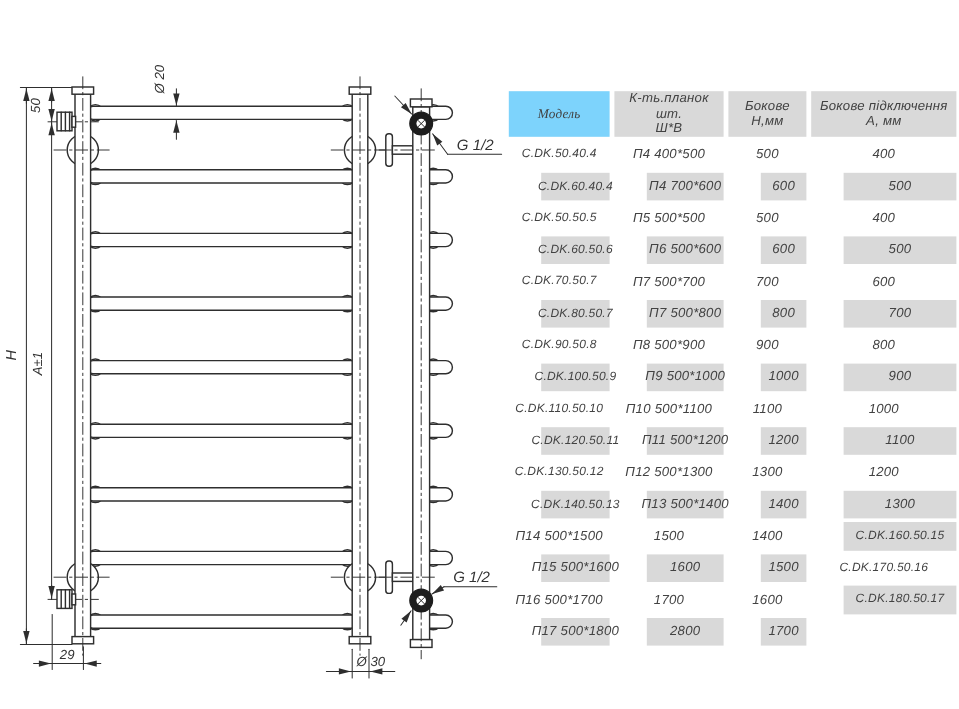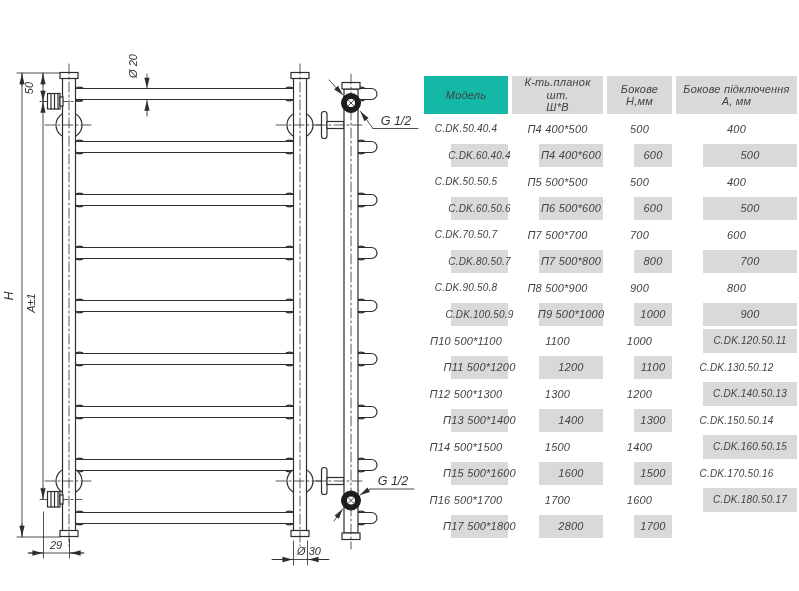--- a/index.html
+++ b/index.html
@@ -7,21 +7,21 @@
          font-family:"Liberation Sans",sans-serif;}
   svg text{font-family:"Liberation Sans",sans-serif;font-style:italic;fill:#333333;}
 
   
   .spec-table{position:absolute;left:424px;top:76px;width:373px;
               font-style:italic;color:#424242;}
   .thead{display:grid;grid-template-columns:84px 91px 65px 121px;column-gap:4px;}
   .th{height:38px;background:#d9d9d9;display:flex;flex-direction:column;
       align-items:center;justify-content:center;text-align:center;
       font-size:11px;line-height:12.5px;letter-spacing:.2px;}
-  .th.hl{background:#14b8a6;}
+  .th.hl{background:#7dd3fc;font-family:Liberation Serif, serif;}
   .tbody{display:grid;grid-template-columns:84px 91px 65px 121px;
          column-gap:4px;row-gap:3px;margin-top:3px;grid-auto-rows:23.5px;}
   .td{display:flex;align-items:center;justify-content:center;
       font-size:11px;letter-spacing:.2px;white-space:nowrap;}
   .td.alt{background:#d9d9d9;margin-left:27px;}
   .td.c0{font-size:10px;}
 </style>
 </head>
 <body>
 
@@ -241,21 +241,21 @@
           <div>Бокове підключення</div>
           <div>А, мм</div>
         </div>
       </div>
     <div class="tbody" id="tbody">
         <div class="td c0">C.DK.50.40.4</div>
         <div class="td c1">П4 400*500</div>
         <div class="td c2">500</div>
         <div class="td c3">400</div>
         <div class="td c0 alt">C.DK.60.40.4</div>
-        <div class="td c1 alt">П4 400*600</div>
+        <div class="td c1 alt">П4 700*600</div>
         <div class="td c2 alt">600</div>
         <div class="td c3 alt">500</div>
         <div class="td c0">C.DK.50.50.5</div>
         <div class="td c1">П5 500*500</div>
         <div class="td c2">500</div>
         <div class="td c3">400</div>
         <div class="td c0 alt">C.DK.60.50.6</div>
         <div class="td c1 alt">П6 500*600</div>
         <div class="td c2 alt">600</div>
         <div class="td c3 alt">500</div>
@@ -268,36 +268,36 @@
         <div class="td c2 alt">800</div>
         <div class="td c3 alt">700</div>
         <div class="td c0">C.DK.90.50.8</div>
         <div class="td c1">П8 500*900</div>
         <div class="td c2">900</div>
         <div class="td c3">800</div>
         <div class="td c0 alt">C.DK.100.50.9</div>
         <div class="td c1 alt">П9 500*1000</div>
         <div class="td c2 alt">1000</div>
         <div class="td c3 alt">900</div>
+        <div class="td c0">C.DK.110.50.10</div>
         <div class="td c1">П10 500*1100</div>
         <div class="td c2">1100</div>
         <div class="td c3">1000</div>
         <div class="td c0 alt">C.DK.120.50.11</div>
         <div class="td c1 alt">П11 500*1200</div>
         <div class="td c2 alt">1200</div>
         <div class="td c3 alt">1100</div>
         <div class="td c0">C.DK.130.50.12</div>
         <div class="td c1">П12 500*1300</div>
         <div class="td c2">1300</div>
         <div class="td c3">1200</div>
         <div class="td c0 alt">C.DK.140.50.13</div>
         <div class="td c1 alt">П13 500*1400</div>
         <div class="td c2 alt">1400</div>
         <div class="td c3 alt">1300</div>
-        <div class="td c0">C.DK.150.50.14</div>
         <div class="td c1">П14 500*1500</div>
         <div class="td c2">1500</div>
         <div class="td c3">1400</div>
         <div class="td c0 alt">C.DK.160.50.15</div>
         <div class="td c1 alt">П15 500*1600</div>
         <div class="td c2 alt">1600</div>
         <div class="td c3 alt">1500</div>
         <div class="td c0">C.DK.170.50.16</div>
         <div class="td c1">П16 500*1700</div>
         <div class="td c2">1700</div>

